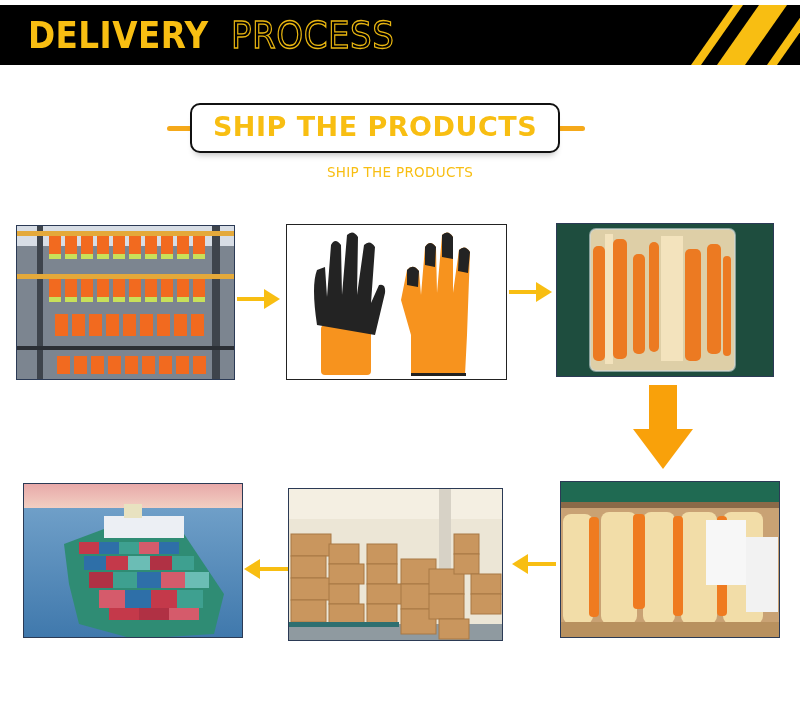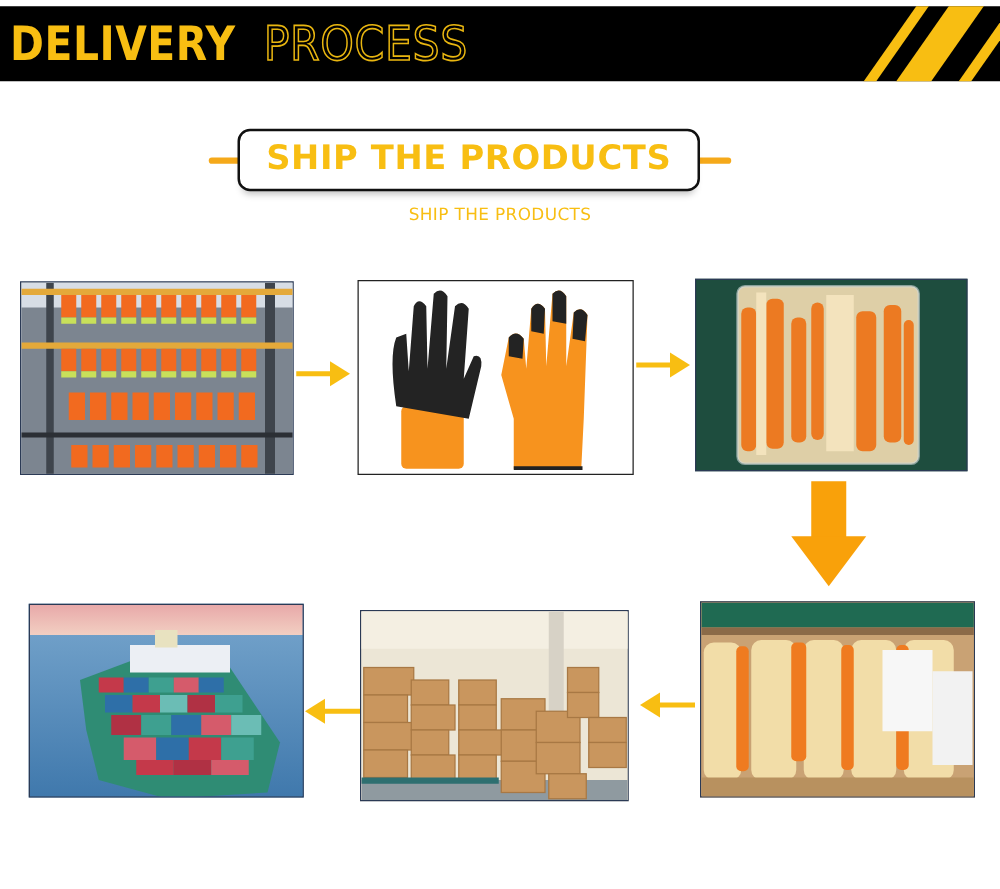--- a/index.html
+++ b/index.html
@@ -1,21 +1,21 @@
 <!DOCTYPE html>
 <html><head>
 <meta charset="utf-8">
 <style>
   * { margin:0; padding:0; box-sizing:border-box; }
   html, body { width:800px; height:711px; background:#ffffff; overflow:hidden; }
   body { position:relative; font-family:"DejaVu Sans", "Liberation Sans", sans-serif; }
 
   
   .banner { position:absolute; left:0; top:5px; width:800px; height:60px; background:#000; overflow:hidden; }
-  .banner-title { position:absolute; left:8px; top:6px; font-size:38px; line-height:48px; font-weight:bold; letter-spacing:0.5px; white-space:nowrap; }
+  .banner-title { position:absolute; left:28px; top:6px; font-size:38px; line-height:48px; font-weight:bold; letter-spacing:0.5px; white-space:nowrap; }
   .banner-title .solid { color:#f8be12; font-family:"DejaVu Sans", sans-serif; font-weight:bold; transform:scaleX(0.86); display:inline-block; transform-origin:left; }
   .banner-title .outline { color:#000; -webkit-text-stroke:1.3px #e9b610; font-family:"DejaVu Sans", sans-serif; font-weight:normal; position:absolute; left:203px; top:0; transform:scaleX(0.9); transform-origin:left; }
   .stripe { position:absolute; top:-10px; height:80px; background:#f8be12; transform:skewX(-35deg); }
 
   
   .title-wrap { position:absolute; left:190px; top:103px; width:370px; height:50px; border:2.5px solid #111; border-radius:10px; background:#fff; box-shadow:0 6px 6px -4px rgba(0,0,0,0.25); }
   .title-text { position:absolute; left:0; right:0; top:6px; text-align:center; color:#f8be12; font-size:27px; font-weight:bold; letter-spacing:0.5px; white-space:nowrap; }
   .dash { position:absolute; top:126px; height:5px; background:#f5a91a; border-radius:3px; }
   .subtitle { position:absolute; left:0; width:800px; top:164px; text-align:center; color:#f8be12; font-size:13.5px; letter-spacing:0.3px; }
 

